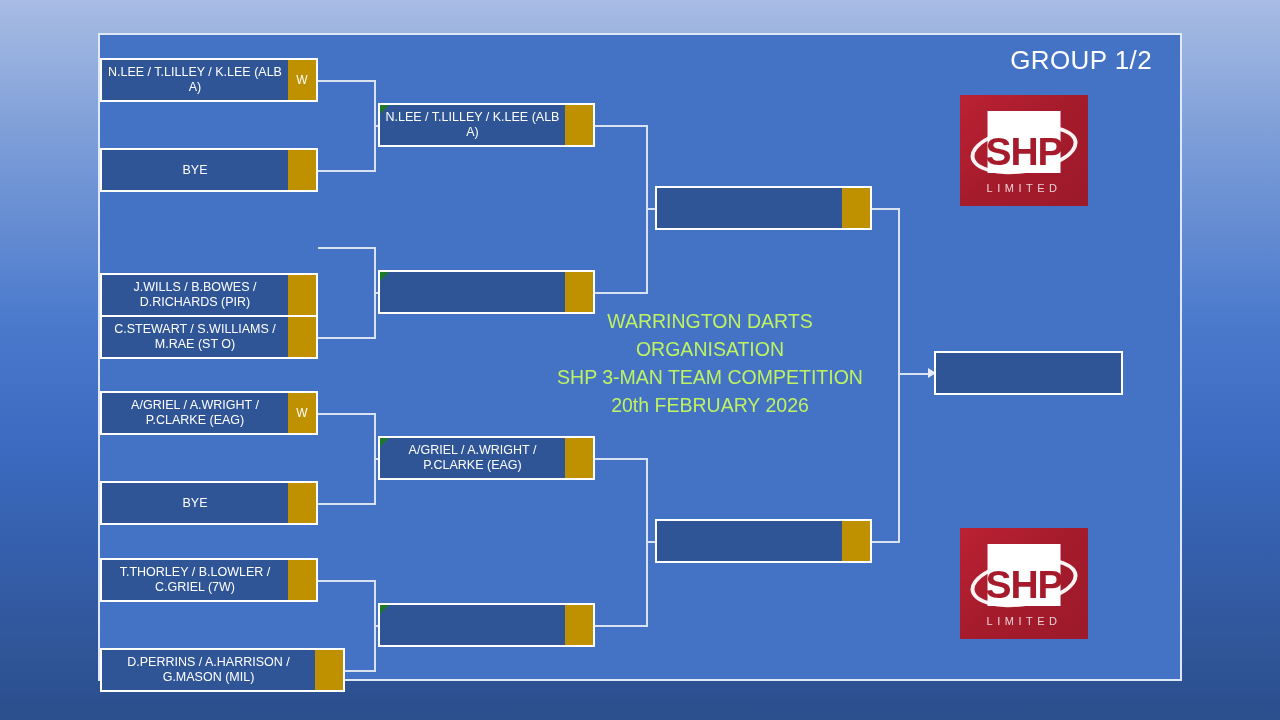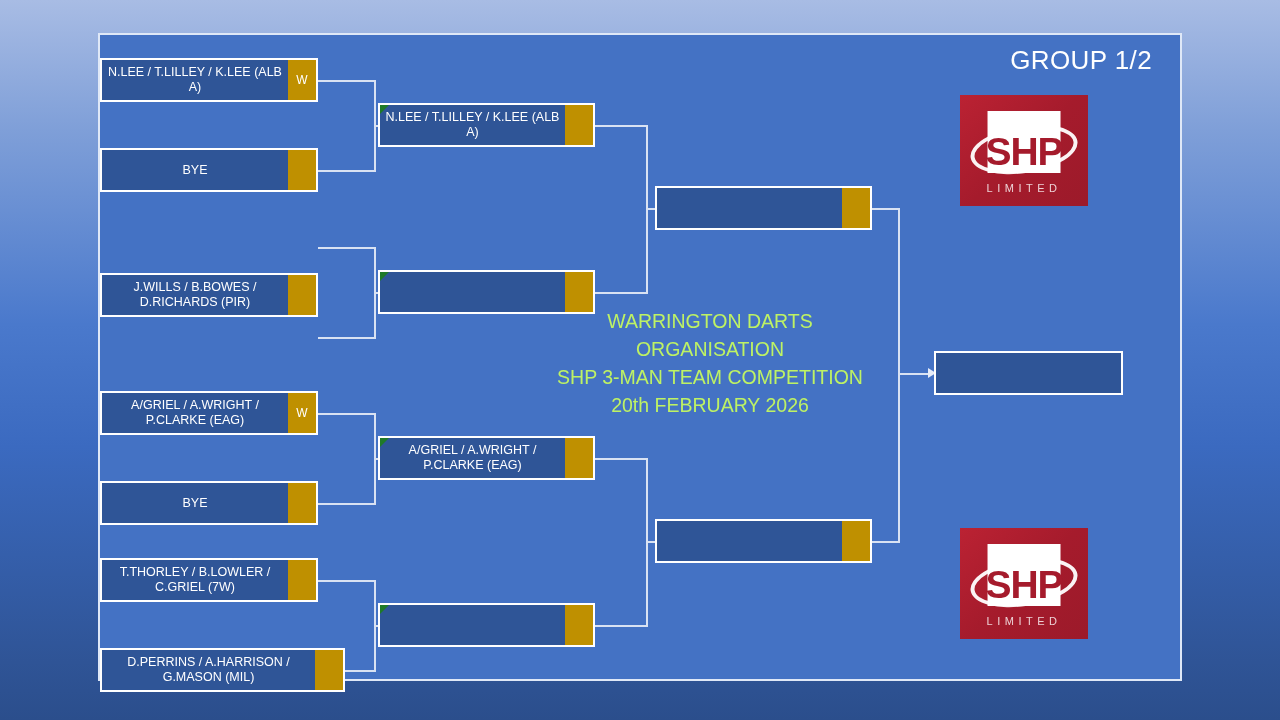--- a/index.html
+++ b/index.html
@@ -233,20 +233,24 @@
   </div>
   <div class="match" style="left:0px; top:113px; width:218px; height:44px;">
     <div class="slot">BYE</div>
     <div class="score"></div>
   </div>
 
   <div class="match" style="left:0px; top:190px; width:218px; height:44px;margin-top:48px;">
     <div class="slot">J.WILLS / B.BOWES / D.RICHARDS (PIR)</div>
     <div class="score"></div>
   </div>
+  <div class="match" style="left:0px; top:280px; width:218px; height:44px;">
+    <div class="slot">C.STEWART / S.WILLIAMS / M.RAE (ST O)</div>
+    <div class="score"></div>
+  </div>
 
   <div class="match" style="left:0px; top:356px; width:218px; height:44px;">
     <div class="slot">A/GRIEL / A.WRIGHT / P.CLARKE (EAG)</div>
     <div class="score">W</div>
   </div>
   <div class="match" style="left:0px; top:446px; width:218px; height:44px;">
     <div class="slot">BYE</div>
     <div class="score"></div>
   </div>
 

